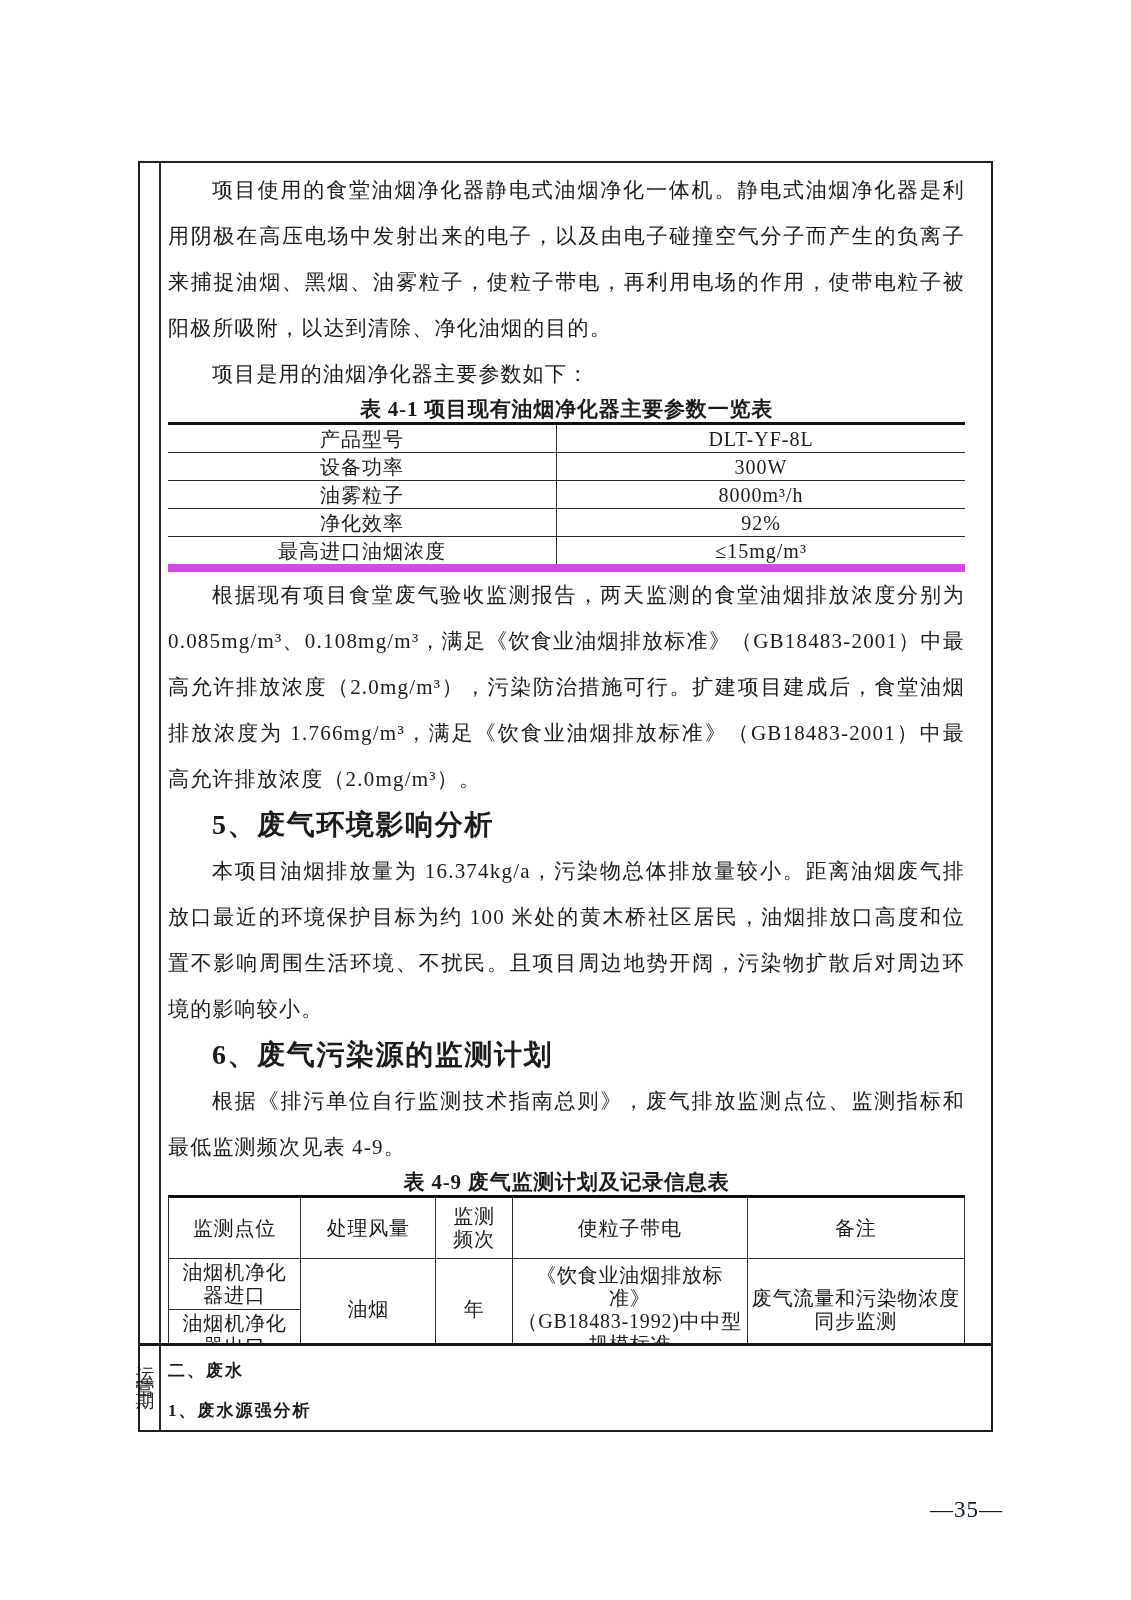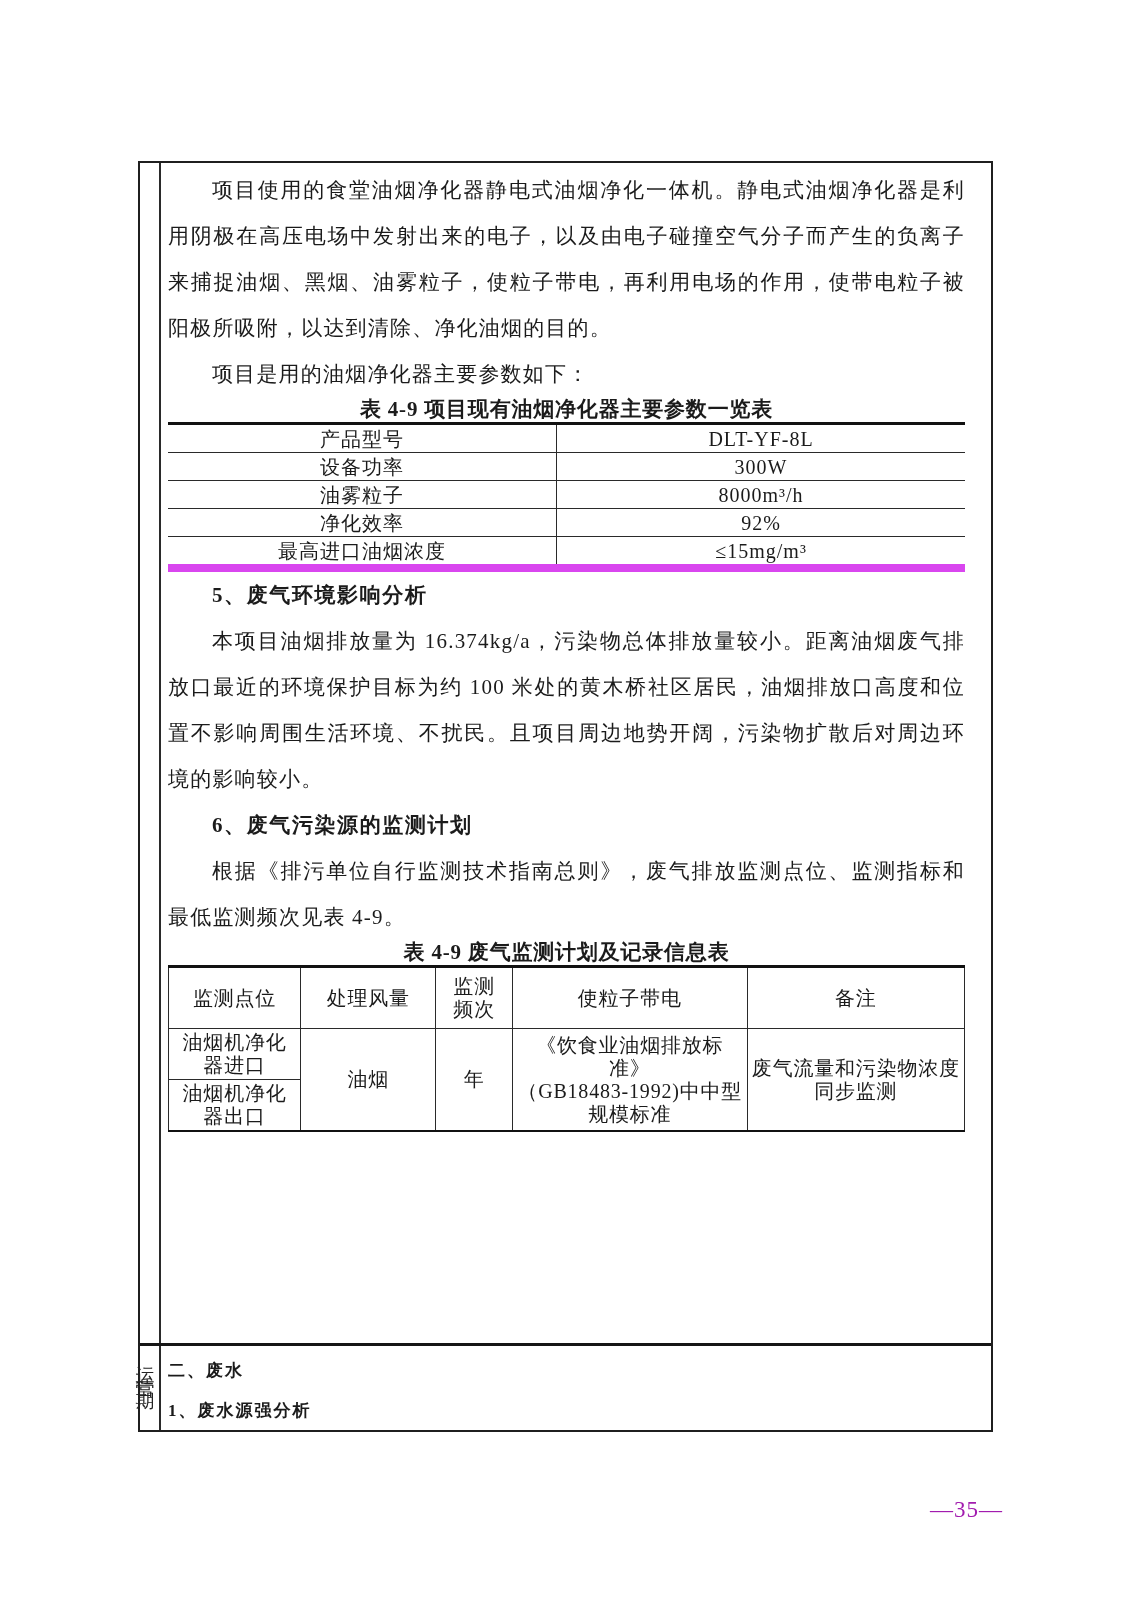--- a/index.html
+++ b/index.html
@@ -58,21 +58,21 @@
   .para {
     font-size: 21px;
     line-height: 46px;
     letter-spacing: 1.2px;
     text-align: justify;
     text-indent: 44px;
     margin: 0;
   }
   .para-first { padding-top: 4px; }
   .num-heading {
-    font-size: 21px;
+    font-size: 28px;
     font-weight: bold;
     line-height: 46px;
     padding-left: 44px;
     letter-spacing: 1.6px;
     margin: 0;
   }
   .tbl-title {
     font-size: 21px;
     font-weight: bold;
     text-align: center;
@@ -129,39 +129,39 @@
     line-height: 40px;
     margin: 0;
   }
   .bottom-h.first { padding-top: 5px; }
   .page-num {
     position: absolute;
     top: 1497px;
     right: 128px;
     font-size: 23px;
     letter-spacing: 1px;
-    color: #a21caf;
+    color: #0f172a;
   }
 </style>
 </head>
 <body>
 
 <div class="page">
 
   <div class="doc-box">
 
     <div class="outer-row row-gas">
       <div class="label-col"></div>
       <div class="content-col">
 
         <p class="para para-first">项目使用的食堂油烟净化器静电式油烟净化一体机。静电式油烟净化器是利用阴极在高压电场中发射出来的电子，以及由电子碰撞空气分子而产生的负离子来捕捉油烟、黑烟、油雾粒子，使粒子带电，再利用电场的作用，使带电粒子被阳极所吸附，以达到清除、净化油烟的目的。</p>
 
         <p class="para">项目是用的油烟净化器主要参数如下：</p>
 
-        <div class="tbl-title">表 4-9 项目现有油烟净化器主要参数一览表</div>
+        <div class="tbl-title">表 4-1 项目现有油烟净化器主要参数一览表</div>
 
         <table class="t45">
           <tbody>
             <tr>
               <td class="c1">产品型号</td>
               <td>DLT-YF-8L</td>
             </tr>
             <tr>
               <td class="c1">设备功率</td>
               <td>300W</td>
@@ -174,20 +174,21 @@
               <td class="c1">净化效率</td>
               <td>92%</td>
             </tr>
             <tr>
               <td class="c1">最高进口油烟浓度</td>
               <td>≤15mg/m³</td>
             </tr>
           </tbody>
         </table>
 
+        <p class="para">根据现有项目食堂废气验收监测报告，两天监测的食堂油烟排放浓度分别为0.085mg/m³、0.108mg/m³，满足《饮食业油烟排放标准》（GB18483-2001）中最高允许排放浓度（2.0mg/m³），污染防治措施可行。扩建项目建成后，食堂油烟排放浓度为 1.766mg/m³，满足《饮食业油烟排放标准》（GB18483-2001）中最高允许排放浓度（2.0mg/m³）。</p>
 
         <h3 class="num-heading">5、废气环境影响分析</h3>
 
         <p class="para">本项目油烟排放量为 16.374kg/a，污染物总体排放量较小。距离油烟废气排放口最近的环境保护目标为约 100 米处的黄木桥社区居民，油烟排放口高度和位置不影响周围生活环境、不扰民。且项目周边地势开阔，污染物扩散后对周边环境的影响较小。</p>
 
         <h3 class="num-heading">6、废气污染源的监测计划</h3>
 
         <p class="para">根据《排污单位自行监测技术指南总则》，废气排放监测点位、监测指标和最低监测频次见表 4-9。</p>
 
         <div class="tbl-title">表 4-9 废气监测计划及记录信息表</div>

